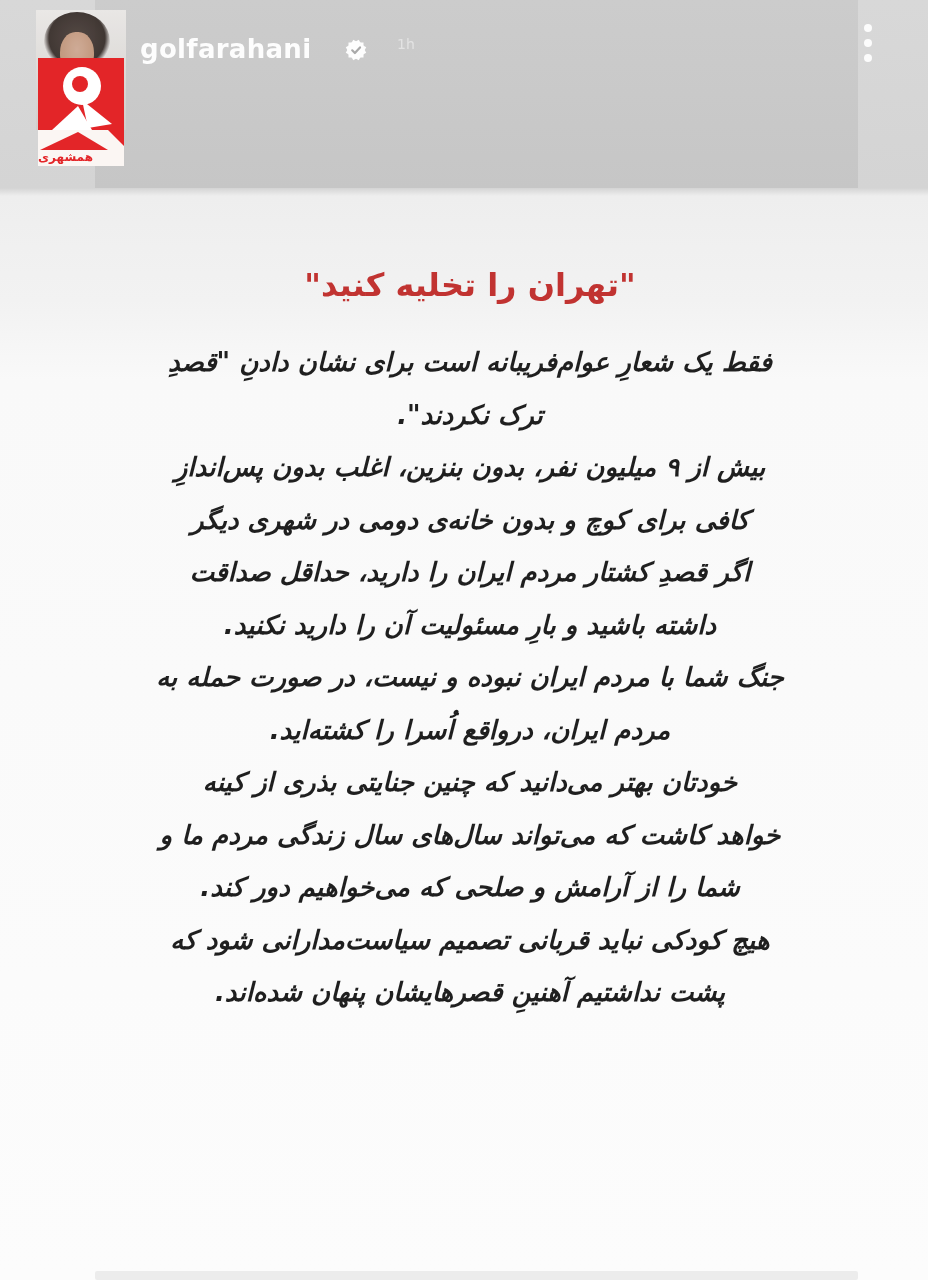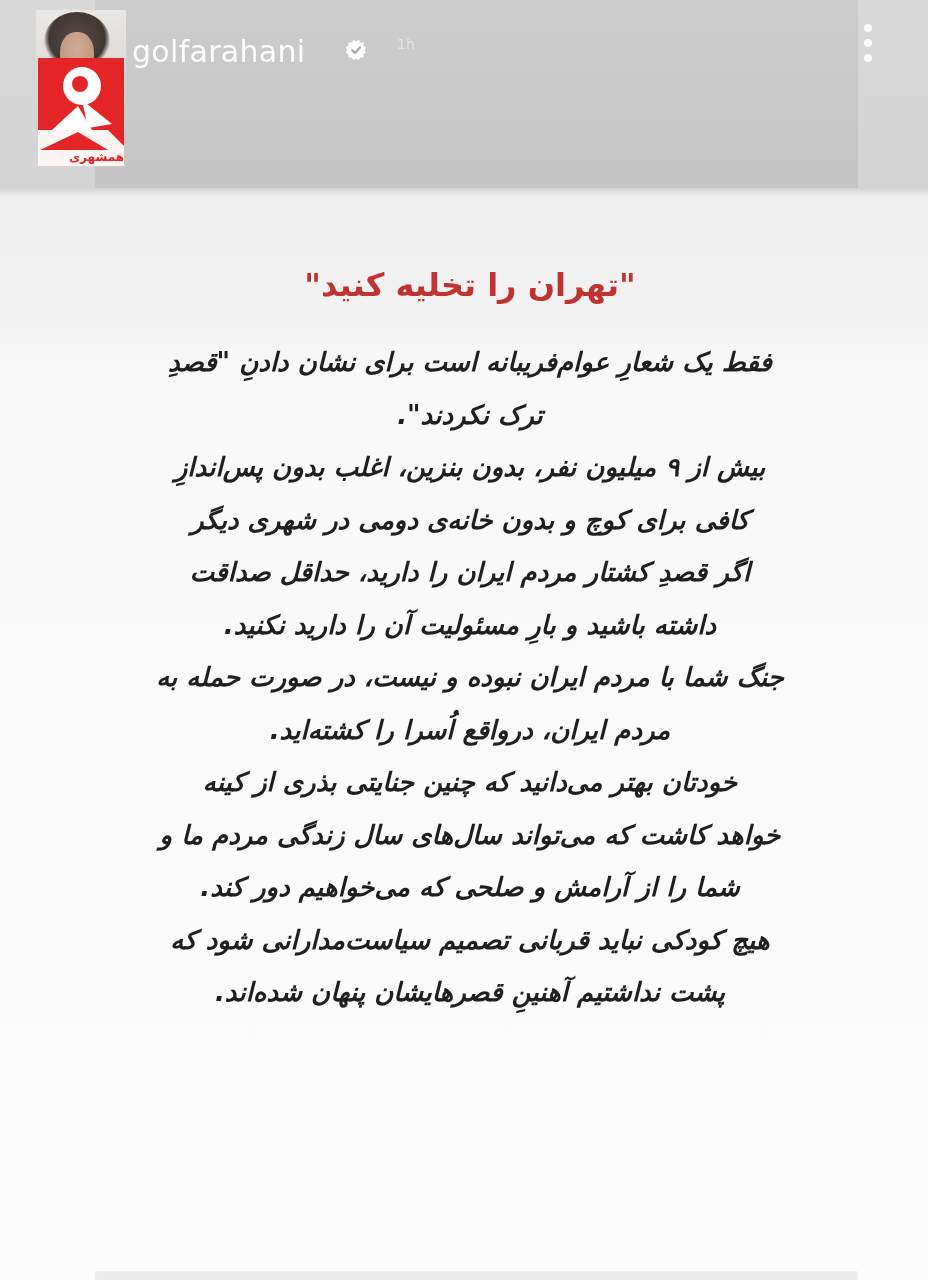--- a/index.html
+++ b/index.html
@@ -29,25 +29,25 @@
   .avatar-face{
     position:absolute;left:24px;top:22px;width:34px;height:44px;
     background:radial-gradient(ellipse at 50% 40%,#cfa892 0%,#c09478 70%,transparent 85%);
     border-radius:46%;
   }
   .hamshahri-logo{position:absolute;left:2px;top:48px;width:86px;height:108px;}
   .logo-square{position:absolute;left:0;top:0;width:86px;height:72px;background:#e32528;}
   .logo-roof{position:absolute;left:0;top:72px;width:86px;height:20px;background:#fbf6f3;}
   .logo-word{
     position:absolute;left:0;top:92px;width:86px;height:16px;background:#fbf6f3;
-    color:#e32528;font-size:12px;font-weight:bold;text-align:right;line-height:15px;direction:rtl;
+    color:#e32528;font-size:12px;font-weight:bold;text-align:left;line-height:15px;direction:rtl;
   }
   .username{
-    position:absolute;left:132px;top:34px;color:#fdfdfd;
-    font-size:30px;font-weight:400;letter-spacing:.3px;
+    position:absolute;left:140px;top:34px;color:#fdfdfd;
+    font-size:26px;font-weight:700;letter-spacing:.3px;
   }
   .verified{position:absolute;left:344px;top:38px;width:24px;height:24px;}
   .timestamp{position:absolute;left:397px;top:36px;color:#e3e3e3;font-size:14px;font-weight:400;}
   .kebab{position:absolute;left:854px;top:24px;width:28px;height:52px;cursor:pointer;}
   .kebab i{
     display:block;width:8px;height:8px;border-radius:50%;background:#fcfcfc;
     margin:0 auto 7px auto;
   }
   
   .post-content{

